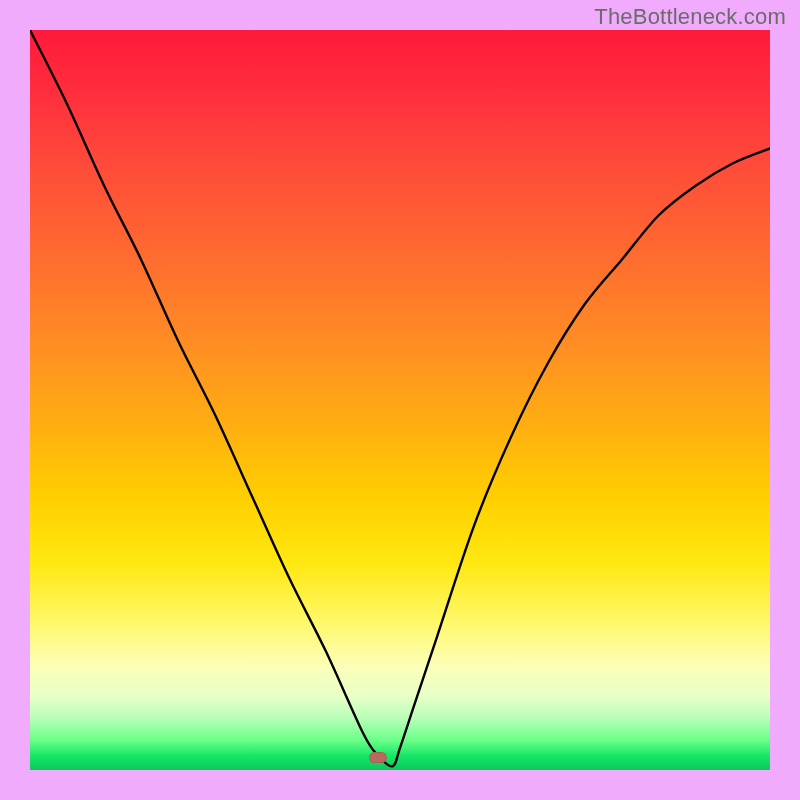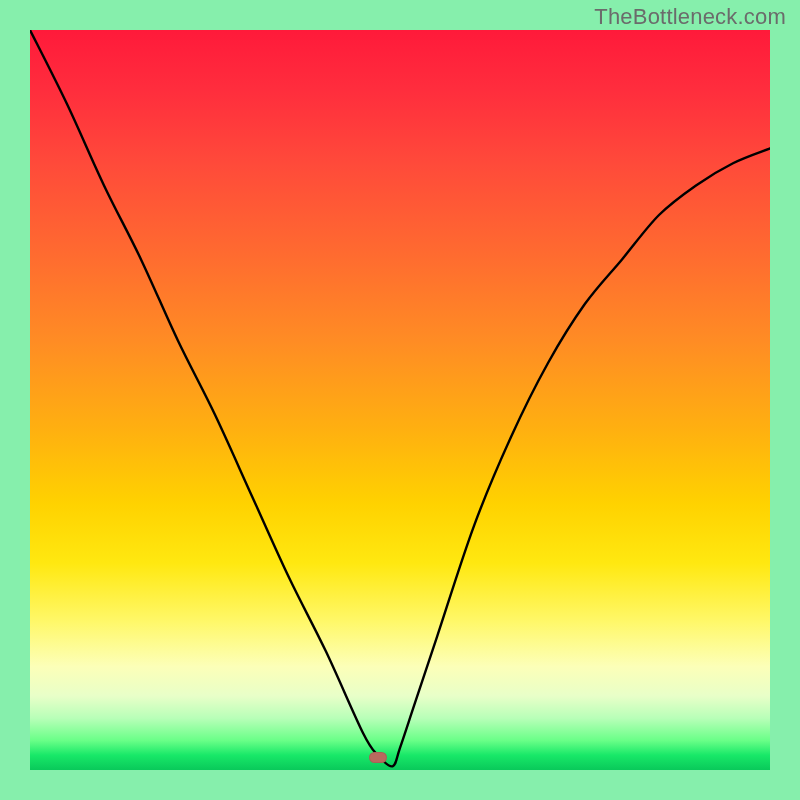--- a/index.html
+++ b/index.html
@@ -8,21 +8,21 @@
     width: 800px;
     height: 800px;
     background: #000;
     overflow: hidden;
     font-family: Arial, Helvetica, sans-serif;
   }
   .frame {
     position: relative;
     width: 800px;
     height: 800px;
-    background: #86efac;
+    background: #f0abfc;
   }
   .attribution {
     position: absolute;
     top: 4px;
     right: 14px;
     color: #6b6b6b;
     font-size: 22px;
     font-weight: 500;
     letter-spacing: 0.2px;
     z-index: 10;

